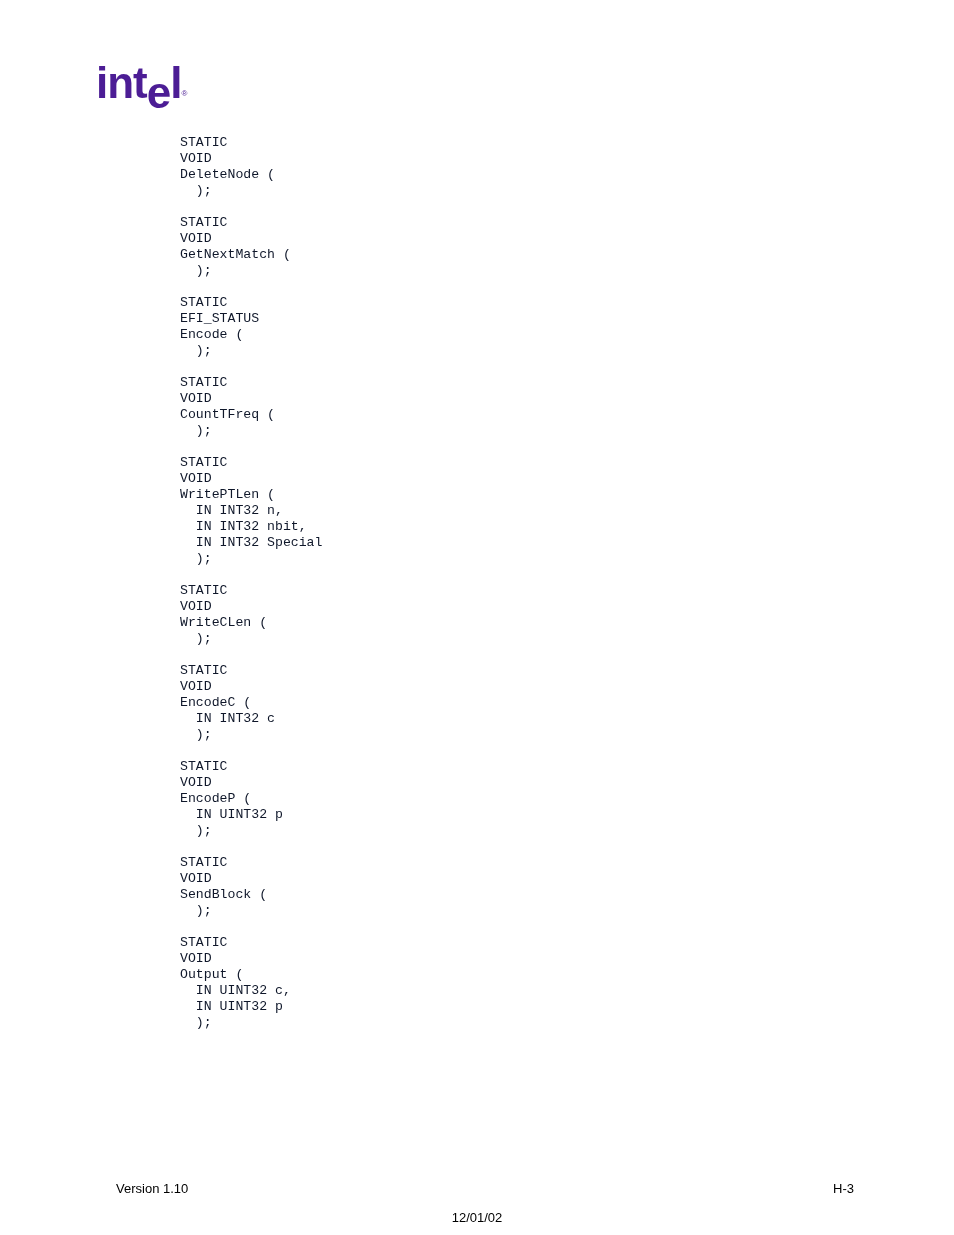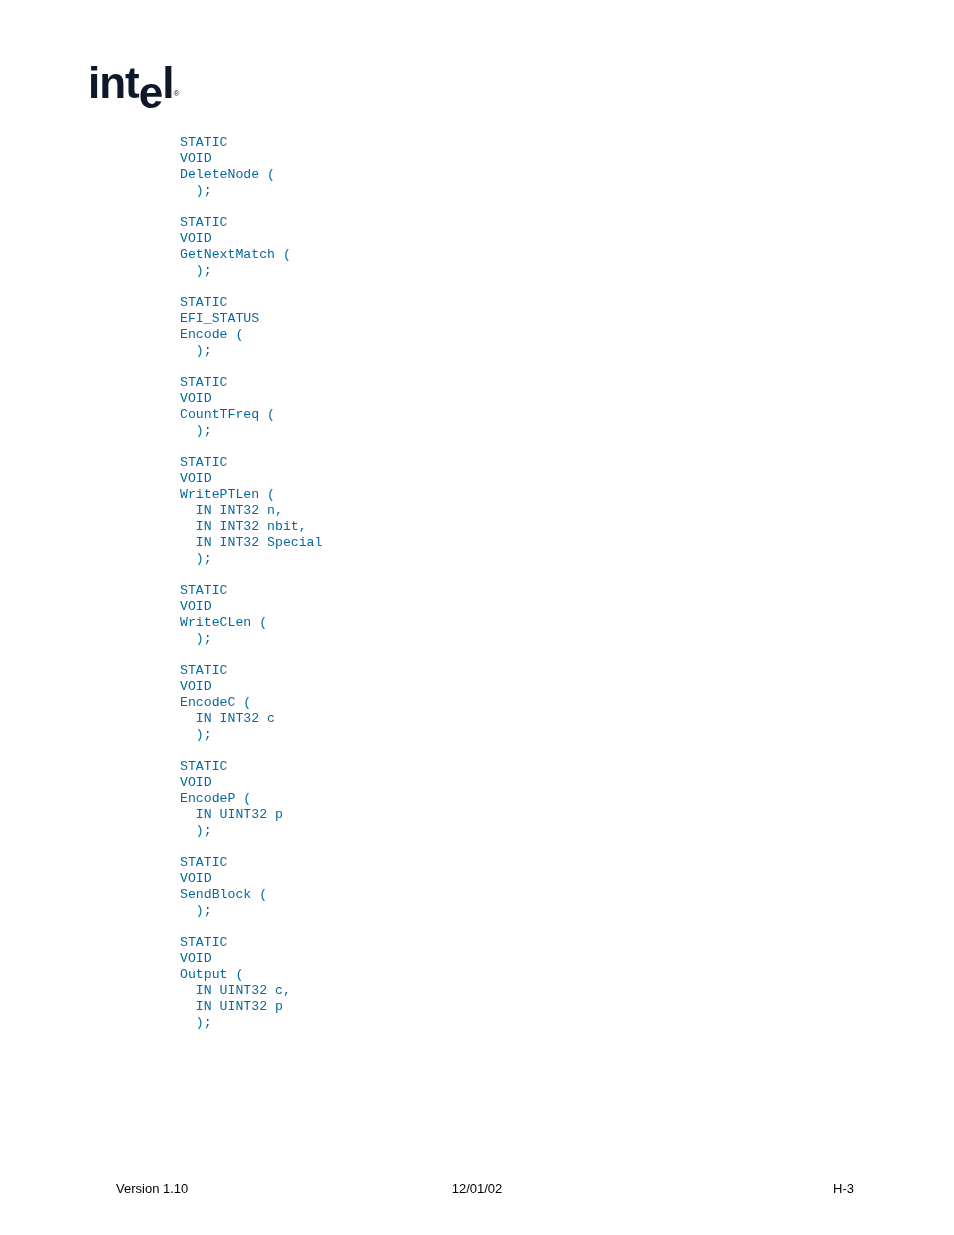--- a/index.html
+++ b/index.html
@@ -6,24 +6,24 @@
   body {
     width: 954px;
     height: 1235px;
     background: #ffffff;
     position: relative;
     font-family: Arial, Helvetica, sans-serif;
   }
   .logo {
     position: absolute;
     top: 58px;
-    left: 88px;
+    left: 96px;
     font-size: 44px;
     font-weight: bold;
-    color: #0f172a;
+    color: #4c1d95;
     letter-spacing: -1px;
   }
   .logo .drop-e {
     display: inline-block;
     position: relative;
     top: 10px;
   }
   .logo .reg {
     font-size: 8px;
     vertical-align: baseline;
@@ -31,33 +31,33 @@
     top: -2px;
     font-weight: normal;
   }
   .code-block {
     position: absolute;
     top: 135px;
     left: 180px;
     font-family: "Courier New", Courier, monospace;
     font-size: 13.2px;
     line-height: 16px;
-    color: #0369a1;
+    color: #0f172a;
     white-space: pre;
   }
   .footer {
     position: absolute;
     bottom: 54px;
     left: 100px;
     right: 100px;
     font-size: 13px;
     color: #000;
   }
   .footer .left { position: absolute; left: 16px; }
-  .footer .center { position: absolute; left: 50%; transform: translateX(-50%); }
+  .footer .center { position: absolute; left: 50%; transform: translateX(-50%); margin-top: 29px; }
   .footer .right { position: absolute; right: 0; }
 </style>
 </head>
 <body>
 
 <div class="logo"><span>int</span><span class="drop-e">e</span><span>l</span><span class="reg">®</span></div>
 
 <div class="code-block">STATIC
 VOID
 DeleteNode (

